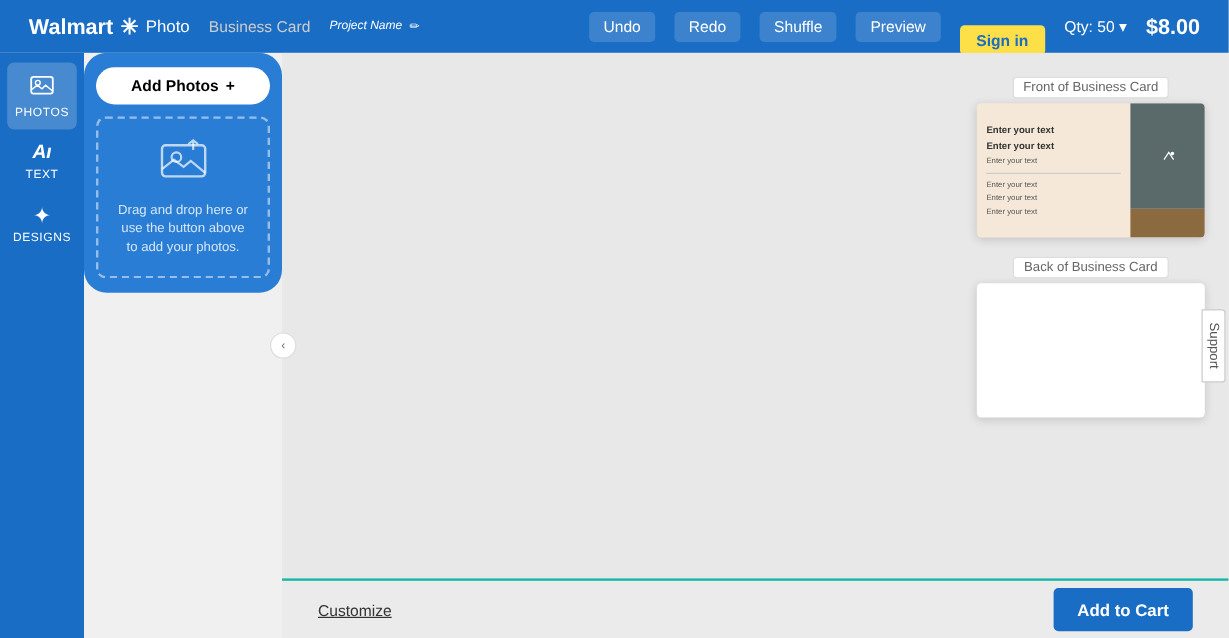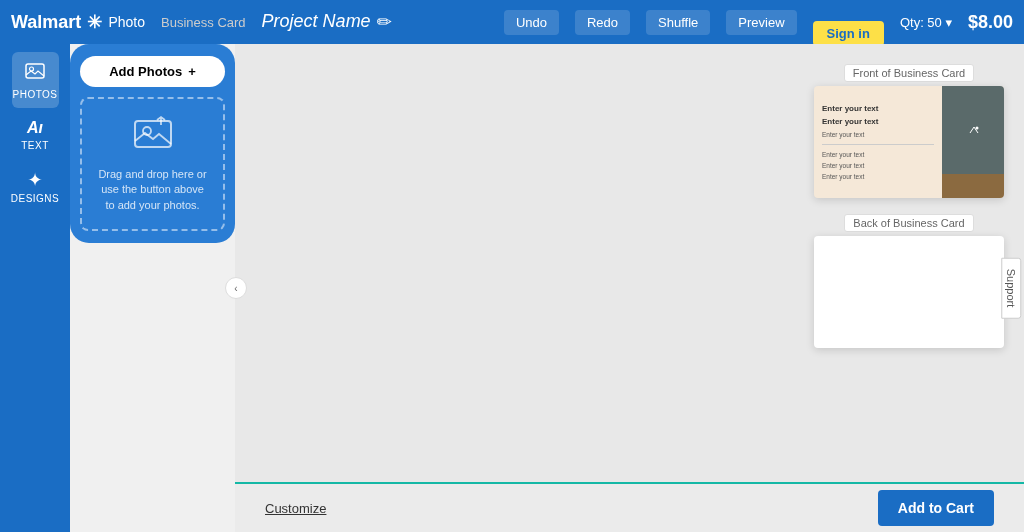--- a/index.html
+++ b/index.html
@@ -4,21 +4,21 @@
   <style>
     * { box-sizing: border-box; margin: 0; padding: 0; }
     body { font-family: Arial, sans-serif; background: #f0f0f0; width: 1024px; height: 532px; overflow: hidden; display: flex; flex-direction: column; }
 
     
     .header {
       background: #1a6dc4;
       height: 44px;
       display: flex;
       align-items: center;
-      padding: 0 11px;
+      padding: 0 24px;
       gap: 16px;
       flex-shrink: 0;
     }
     .header-logo {
       display: flex;
       align-items: center;
       gap: 6px;
       color: white;
       font-size: 18px;
       font-weight: bold;
@@ -34,21 +34,21 @@
     }
     .header-breadcrumb {
       color: #ccc;
       font-size: 13px;
     }
     .header-project {
       display: flex;
       align-items: flex-start;
       gap: 6px;
       color: white;
-      font-size: 18px;
+      font-size: 10px;
       font-style: italic;
     }
     .header-spacer { flex: 1; }
     .header-btn {
       background: rgba(255,255,255,0.15);
       border: none;
       color: white;
       padding: 5px 12px;
       border-radius: 4px;
       font-size: 13px;
@@ -94,21 +94,21 @@
       flex-shrink: 0;
     }
     .sidebar-nav-item {
       display: flex;
       flex-direction: column;
       align-items: center;
       color: white;
       padding: 8px 4px;
       cursor: pointer;
       border-radius: 6px;
-      width: 47px;
+      width: 58px;
       gap: 4px;
     }
     .sidebar-nav-item.active {
       background: rgba(255,255,255,0.2);
     }
     .nav-icon {
       font-size: 18px;
       line-height: 1;
     }
     .nav-label {

